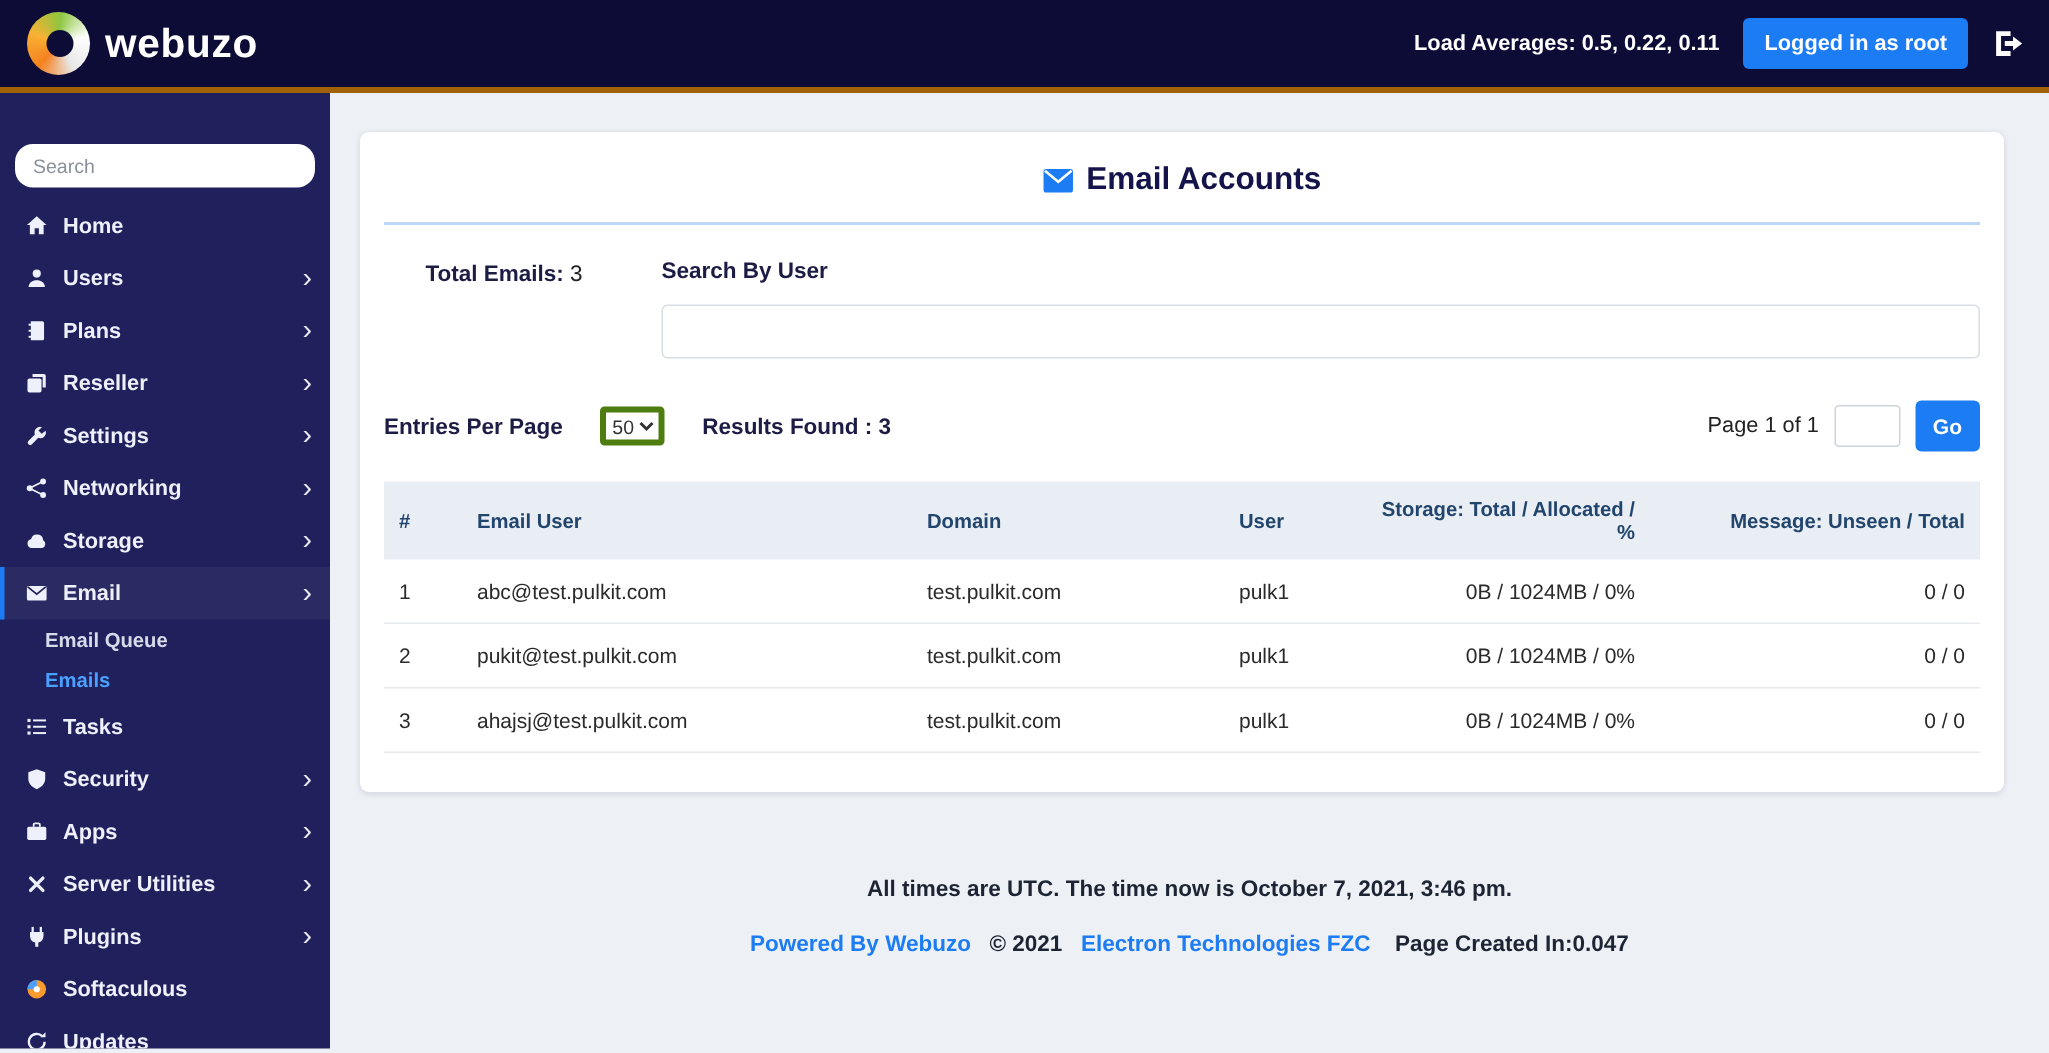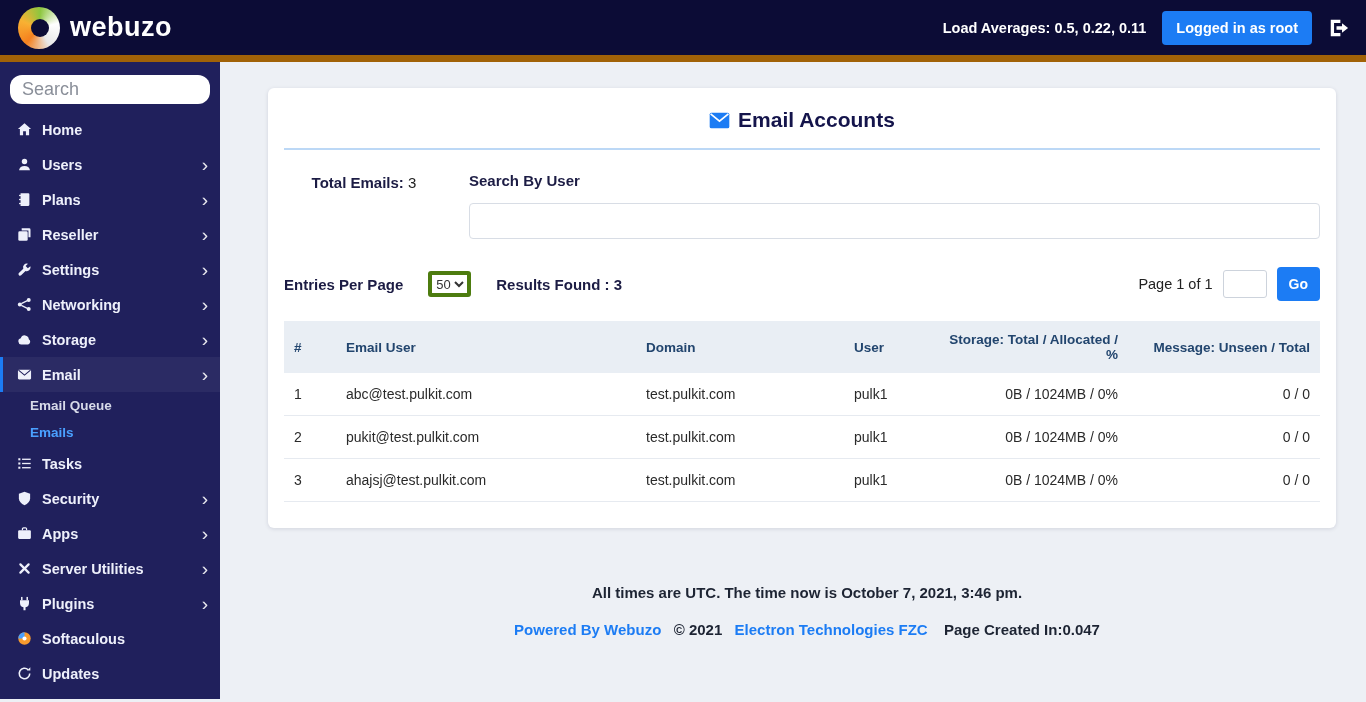--- a/index.html
+++ b/index.html
@@ -1,47 +1,47 @@
 <!DOCTYPE html>
 <html><head>
 <meta charset="utf-8">
 <style>
   * { margin:0; padding:0; box-sizing:border-box; }
   html,body { width:1366px; height:702px; overflow:hidden; font-family:"Liberation Sans","DejaVu Sans",sans-serif; background:#edf0f5; }
 
   
-  .topbar { height:62px; background:#0c0c36; border-bottom:7px solid #a16207; display:flex; align-items:center; justify-content:space-between; padding:0 16px 0 18px; }
+  .topbar { height:62px; background:#0c0c36; border-bottom:4px solid #a16207; display:flex; align-items:center; justify-content:space-between; padding:0 16px 0 18px; }
   .brand { display:flex; align-items:center; gap:10px; }
   .brand-circle { width:42px; height:42px; border-radius:50%; background:conic-gradient(from 220deg,#f5811f,#f8b133,#8dc63f,#ffffff,#e8e8e8,#f5811f); position:relative; }
   .brand-circle::after { content:""; position:absolute; left:13px; top:12px; width:18px; height:18px; border-radius:50%; background:#0c0c36; }
   .brand-text { color:#fff; font-size:27px; font-weight:700; letter-spacing:.5px; }
   .topbar-right { display:flex; align-items:center; gap:16px; }
   .load-avg { color:#fff; font-size:14.5px; font-weight:600; }
   .login-btn { background:#1c7cf4; color:#fff; border:none; font-size:14.5px; font-weight:700; padding:9px 14px; border-radius:4px; cursor:pointer; font-family:inherit; }
   .logout { width:22px; height:22px; color:#fff; cursor:pointer; display:inline-flex; }
   .logout svg { width:22px; height:22px; fill:currentColor; }
 
   
   .shell { display:flex; height:637px; }
 
   
   .sidebar { width:220px; background:#20205c; height:100%; overflow:hidden; flex:0 0 220px; }
   .search-wrap { padding:13px 10px 8px; }
-  .search-input { width:100%; height:29px; border:none; border-radius:12px; padding:0 12px; font-size:18px; font-family:inherit; color:#333; outline:none; }
+  .search-input { width:100%; height:29px; border:none; border-radius:12px; padding:0 12px; font-size:13px; font-family:inherit; color:#333; outline:none;margin-top:21px; }
   .search-input::placeholder { color:#8a8f99; }
   .side-item { display:flex; align-items:center; height:35px; padding:0 12px 0 16px; color:#eef0fb; font-size:14.5px; font-weight:600; cursor:pointer; position:relative; }
   .side-item .s-icon { width:16px; height:16px; margin-right:10px; display:inline-flex; align-items:center; justify-content:center; }
   .side-item .s-icon svg { width:15px; height:15px; fill:currentColor; }
   .side-item .chev { margin-left:auto; font-size:19px; line-height:14px; color:rgba(255,255,255,.9); font-weight:400; }
   .side-item.active { background:rgba(255,255,255,.05); border-left:3px solid #1c7cf4; padding-left:13px; }
   .side-sub { padding:6px 12px 6px 30px; font-size:13.5px; color:#d7dae9; font-weight:600; cursor:pointer; }
   .side-sub.active { color:#4aa0ff; }
 
   
-  .main { flex:1; height:100%; overflow:hidden;margin-left:28px; }
+  .main { flex:1; height:100%; overflow:hidden; }
   .card { background:#fff; border-radius:6px; box-shadow:0 1px 4px rgba(20,20,60,.12); margin:26px 30px 0 20px; padding:20px 16px 26px; }
   .card-title { text-align:center; font-size:21px; font-weight:700; color:#14144b; display:flex; align-items:center; justify-content:center; gap:8px; }
   .card-title svg { width:21px; height:17px; }
   .title-rule { border-bottom:2px solid #bcd8f6; margin-top:16px; }
 
   .filters { display:flex; margin-top:22px; gap:25px; }
   .f-col-total { width:160px; flex:0 0 160px; padding-top:2px;text-align:center; }
   .f-col { flex:1; }
   .f-label { font-size:15px; font-weight:700; color:#1c1c44; }
   .f-label .val { font-weight:400; color:#222; }

